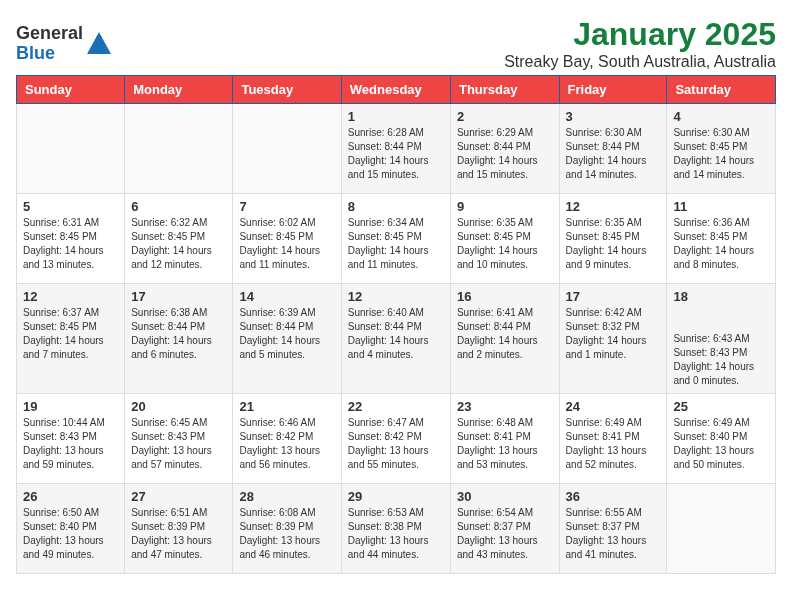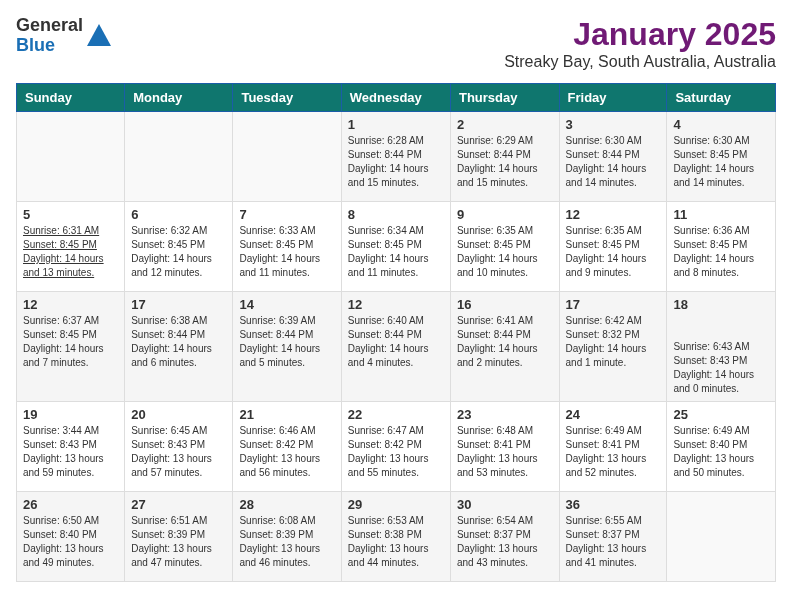--- a/index.html
+++ b/index.html
@@ -6,22 +6,22 @@
     body {
       font-family: Arial, sans-serif;
       background: #fff;
       width: 792px;
       min-height: 612px;
       padding: 16px;
     }
     .header {
       display: flex;
       justify-content: space-between;
-      align-items: flex-start;
-      margin-bottom: 12px;
+      align-items: center;
+      margin-bottom: 4px;
     }
     .logo {
       display: flex;
       align-items: center;
     }
     .logo-text {
       display: flex;
       flex-direction: column;
       line-height: 1.1;
     }
@@ -39,33 +39,33 @@
       width: 28px;
       height: 28px;
       margin-left: 2px;
     }
     .title-block {
       text-align: right;
     }
     .month-title {
       font-size: 32px;
       font-weight: bold;
-      color: #701a75;
+      color: #15803d;
     }
     .location {
       font-size: 16px;
       color: #333;
     }
     .calendar {
       width: 100%;
       border-collapse: collapse;
       border: 1px solid #ccc;
     }
     .calendar th {
-      background-color: #0f766e;
+      background-color: #ef4444;
       color: #fff;
       font-size: 13px;
       font-weight: bold;
       text-align: left;
       padding: 6px 8px;
       border: 1px solid #1a5da8;
     }
     .calendar td {
       vertical-align: top;
       border: 1px solid #ddd;
@@ -159,35 +159,35 @@
           <span class="day-number">4</span>
           <div class="day-info" style="white-space: pre-line;">Sunrise: 6:30 AM
 Sunset: 8:45 PM
 Daylight: 14 hours
 and 14 minutes.</div>
         </td>
       </tr>
       <tr>
         <td>
           <span class="day-number">5</span>
-          <div class="day-info" style="white-space: pre-line; text-decoration: underline;">Sunrise: 6:31 AM
+          <div class="day-info" style="white-space: pre-line;">Sunrise: 6:31 AM
 Sunset: 8:45 PM
 Daylight: 14 hours
 and 13 minutes.</div>
         </td>
         <td>
           <span class="day-number">6</span>
           <div class="day-info" style="white-space: pre-line;">Sunrise: 6:32 AM
 Sunset: 8:45 PM
 Daylight: 14 hours
 and 12 minutes.</div>
         </td>
         <td>
           <span class="day-number">7</span>
-          <div class="day-info" style="white-space: pre-line;">Sunrise: 6:33 AM
+          <div class="day-info" style="white-space: pre-line;">Sunrise: 6:02 AM
 Sunset: 8:45 PM
 Daylight: 14 hours
 and 11 minutes.</div>
         </td>
         <td>
           <span class="day-number">8</span>
           <div class="day-info" style="white-space: pre-line;">Sunrise: 6:34 AM
 Sunset: 8:45 PM
 Daylight: 14 hours
 and 11 minutes.</div>
@@ -261,21 +261,21 @@
           <span class="day-number">18</span>
           <div class="day-info" style="white-space: pre-line; margin-top: 28px;">Sunrise: 6:43 AM
 Sunset: 8:43 PM
 Daylight: 14 hours
 and 0 minutes.</div>
         </td>
       </tr>
       <tr>
         <td>
           <span class="day-number">19</span>
-          <div class="day-info" style="white-space: pre-line;">Sunrise: 3:44 AM
+          <div class="day-info" style="white-space: pre-line;">Sunrise: 10:44 AM
 Sunset: 8:43 PM
 Daylight: 13 hours
 and 59 minutes.</div>
         </td>
         <td>
           <span class="day-number">20</span>
           <div class="day-info" style="white-space: pre-line;">Sunrise: 6:45 AM
 Sunset: 8:43 PM
 Daylight: 13 hours
 and 57 minutes.</div>

